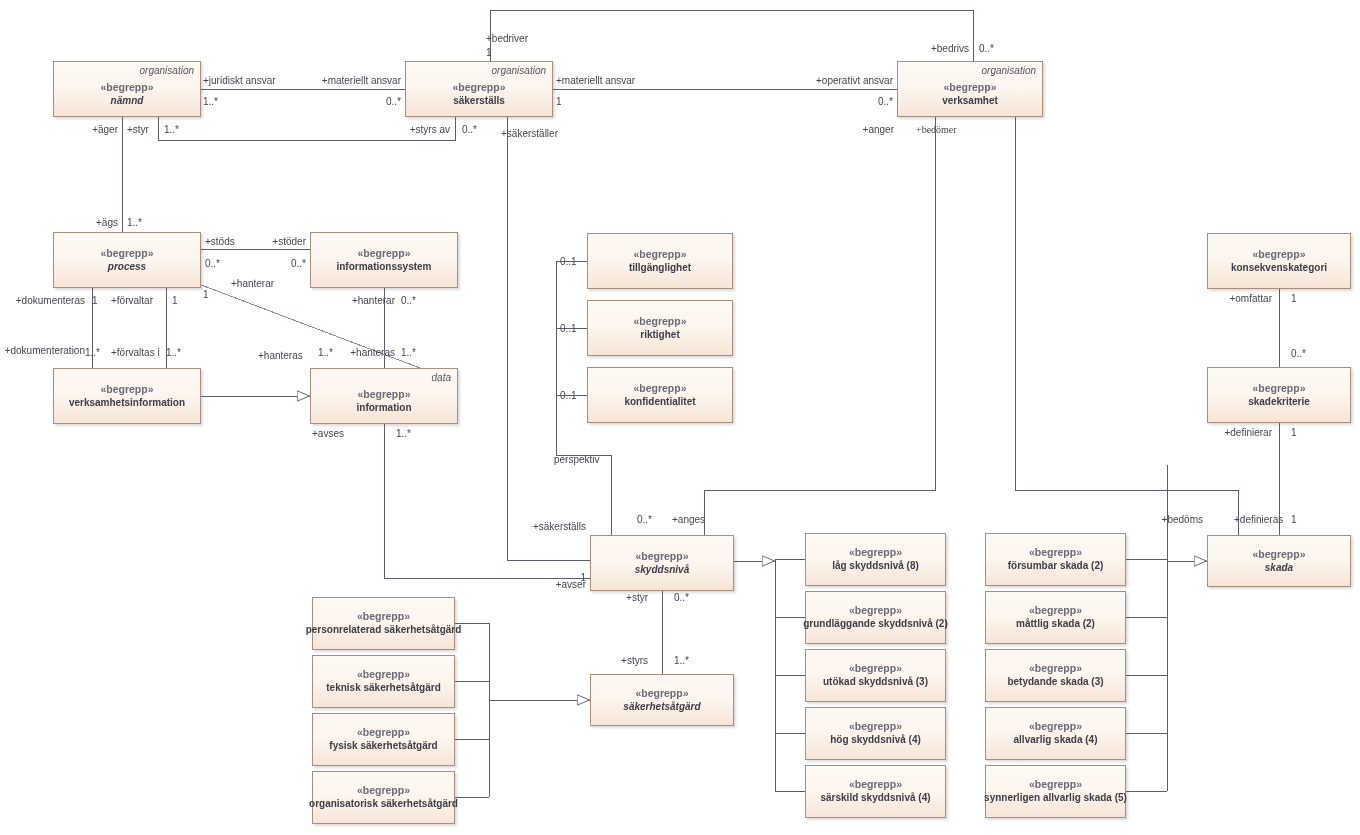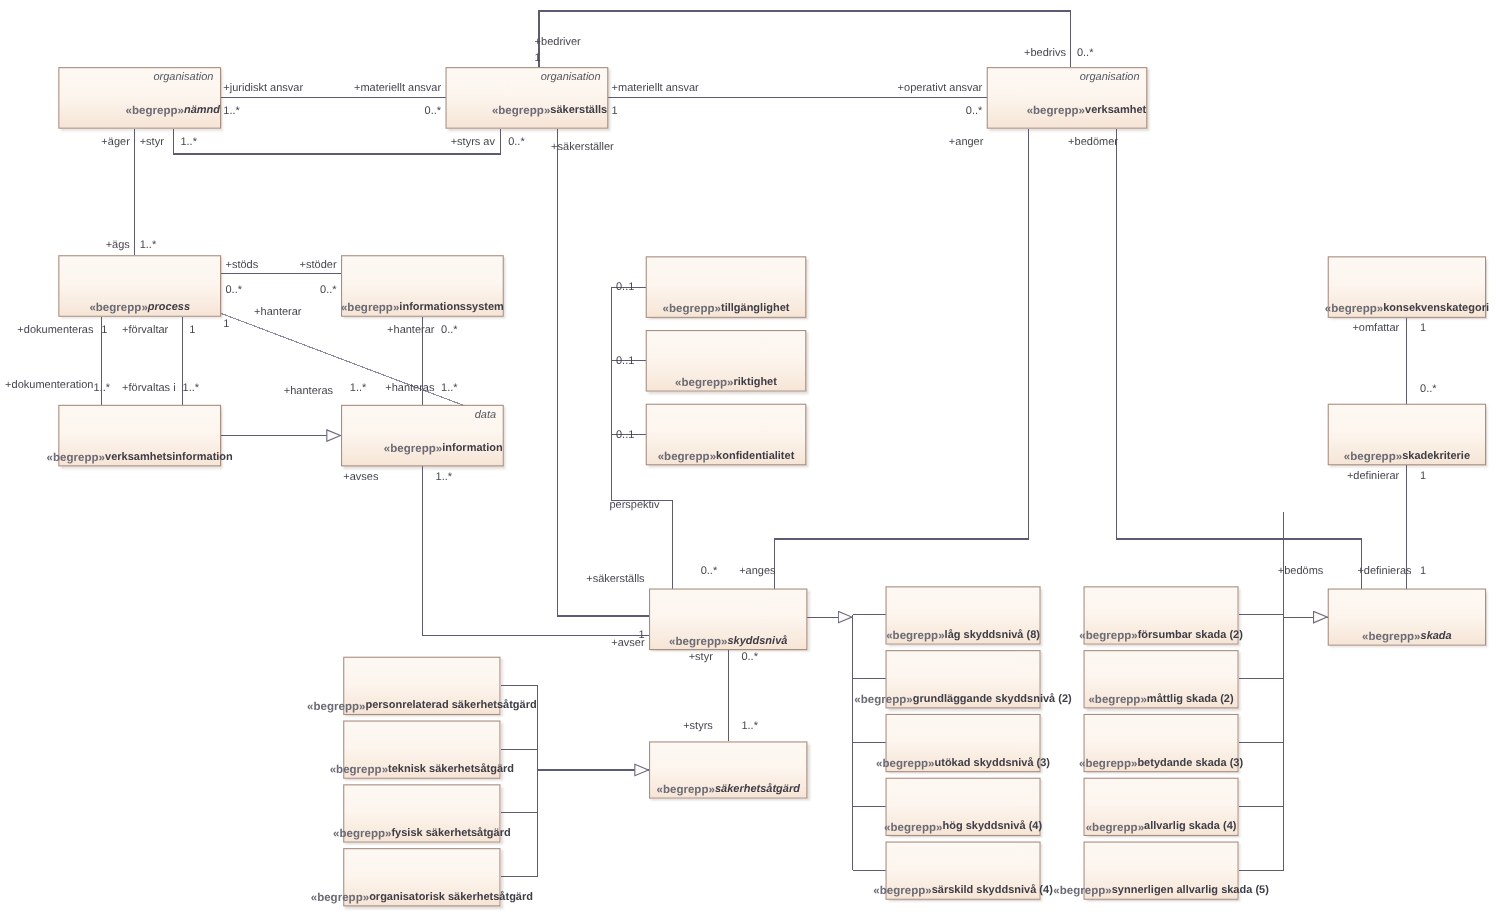--- a/index.html
+++ b/index.html
@@ -6,21 +6,21 @@
   body{font-family:"Liberation Sans","DejaVu Sans",sans-serif;}
   #canvas{position:relative;width:1360px;height:835px;background:#fff;overflow:hidden;}
   svg.wires{position:absolute;left:0;top:0;width:1360px;height:835px;pointer-events:none;}
 
   .cls{
     position:absolute;
     box-sizing:border-box;
     border:1px solid #a98d7d;
     background:linear-gradient(180deg,#fdf8f3 0%,#fdf6ef 45%,#f6e5d6 100%);
     box-shadow:2px 2px 2px rgba(120,95,80,0.22);
-    display:flex;flex-direction:row;align-items:flex-end;justify-content:center;
+    display:flex;flex-direction:column;align-items:center;justify-content:center;
     color:#3d3d46;
   }
   .cls .stereo{font-size:10.5px;color:#6b6b75;line-height:13px;white-space:nowrap;font-weight:bold;}
   .cls .nm{font-size:10px;font-weight:bold;line-height:14px;white-space:nowrap;text-align:center;}
   .cls .nm.ital{font-style:italic;font-weight:bold;}
   .cls .tag{
     position:absolute;top:3px;right:6px;
     font-size:10px;font-style:italic;color:#55555f;line-height:12px;
   }
   .cls.withtag{justify-content:flex-end;padding-bottom:8px;}
@@ -250,21 +250,21 @@
       <div class="lbl" style="left: 486px; top: 47px;">1</div>
       <div class="lbl r" style="left: 969px; top: 43px;">+bedrivs</div>
       <div class="lbl" style="left: 979px; top: 43px;">0..*</div>
       <div class="lbl r" style="left: 118px; top: 124px;">+äger</div>
       <div class="lbl" style="left: 127px; top: 124px;">+styr</div>
       <div class="lbl" style="left: 164px; top: 124px;">1..*</div>
       <div class="lbl r" style="left: 450px; top: 124px;">+styrs av</div>
       <div class="lbl" style="left: 462px; top: 124px;">0..*</div>
       <div class="lbl" style="left: 501px; top: 128px;">+säkerställer</div>
       <div class="lbl r" style="left: 894px; top: 124px;">+anger</div>
-      <div class="lbl" style="left: 971px; top: 124px;">+bedömer</div>
+      <div class="lbl" style="left: 916px; top: 124px; font-family: Liberation Serif, serif;">+bedömer</div>
       <div class="lbl r" style="left: 118px; top: 217px;">+ägs</div>
       <div class="lbl" style="left: 127px; top: 217px;">1..*</div>
       <div class="lbl" style="left: 205px; top: 236px;">+stöds</div>
       <div class="lbl" style="left: 205px; top: 258px;">0..*</div>
       <div class="lbl r" style="left: 306px; top: 236px;">+stöder</div>
       <div class="lbl r" style="left: 306px; top: 258px;">0..*</div>
       <div class="lbl" style="left: 231px; top: 278px;">+hanterar</div>
       <div class="lbl" style="left: 203px; top: 289px;">1</div>
       <div class="lbl r" style="left: 395px; top: 295px;">+hanterar</div>
       <div class="lbl" style="left: 401px; top: 295px;">0..*</div>

